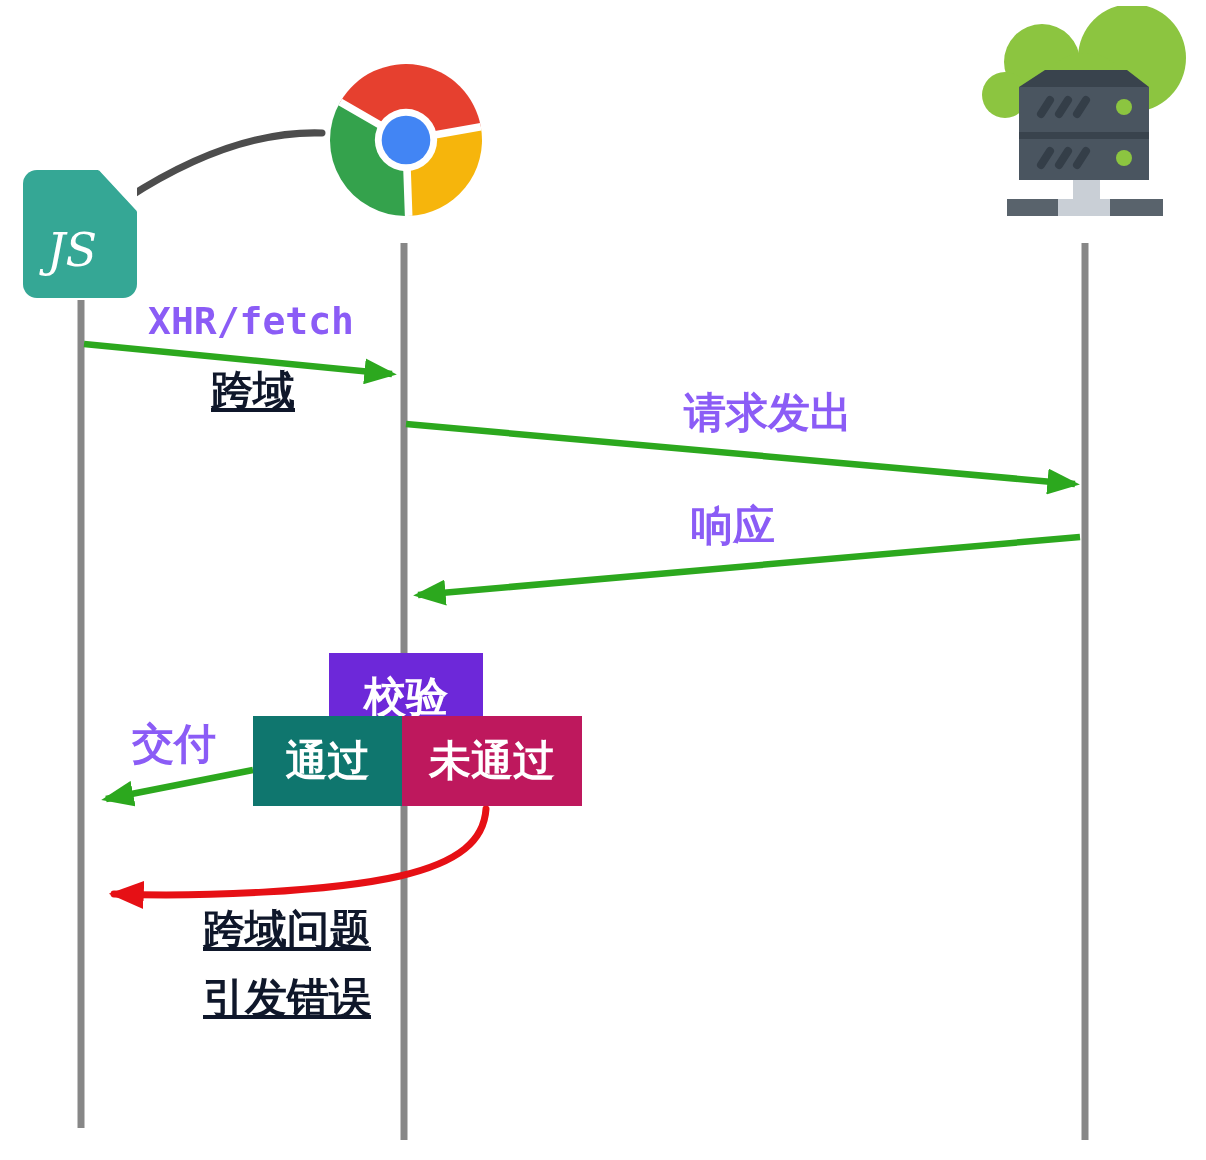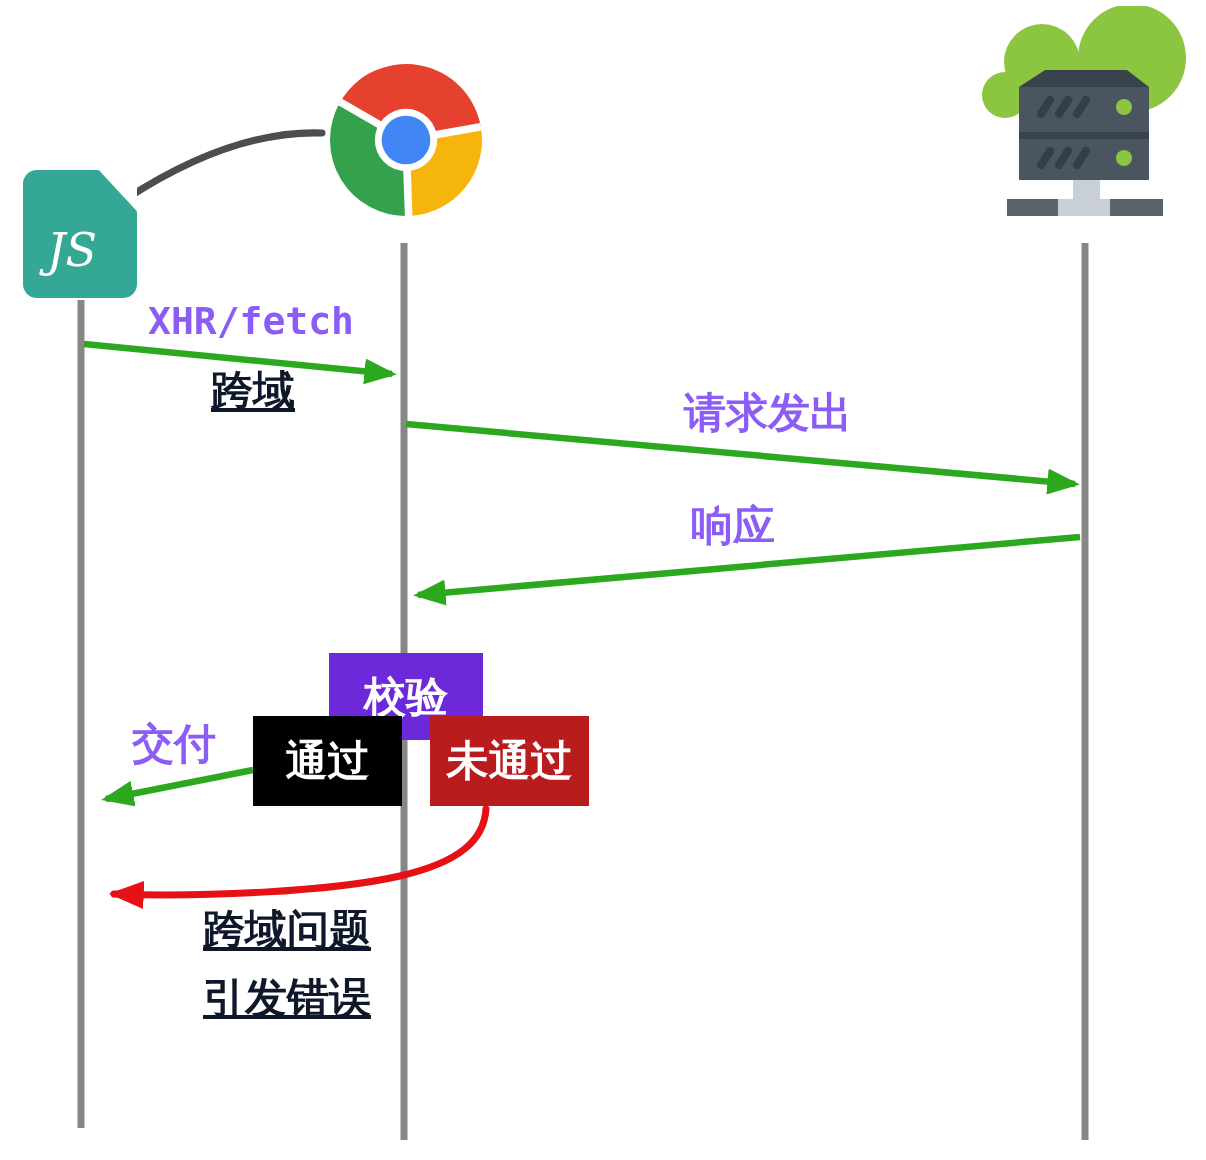--- a/index.html
+++ b/index.html
@@ -23,22 +23,22 @@
   .lbl.mono{font-family:"DejaVu Sans Mono",monospace;font-weight:700;font-size:38px;}
   .lbl.cn{font-size:42px;}
   .lbl.red{color:#0f172a;font-weight:700;text-decoration:underline;}
   .box{
     position:absolute;
     display:flex;align-items:center;justify-content:center;
     color:#ffffff;font-weight:700;font-size:42px;
     white-space:nowrap;
   }
   .box.validate{left:329px;top:628px;width:154px;height:87px;background:#6d28d9;margin-top:25px;}
-  .box.pass{left:253px;top:716px;width:149px;height:90px;background:#000000;}
-  .box.fail{left:402px;top:716px;width:159px;height:90px;background:#b91c1c;margin-left:28px;}
+  .box.pass{left:253px;top:716px;width:149px;height:90px;background:#0f766e;}
+  .box.fail{left:402px;top:716px;width:180px;height:90px;background:#be185d;}
 </style>
 </head>
 <body>
 
 <div id="canvas">
 
   <svg id="lines" width="1206" height="1160" viewBox="0 0 1206 1160">
     <defs>
       <marker id="mg" viewBox="0 0 10 8" markerWidth="5" markerHeight="4" refX="8.5" refY="4" orient="auto" markerUnits="strokeWidth">
         <path d="M0 0 L10 4 L0 8 Z" fill="#2ca81e"></path>

